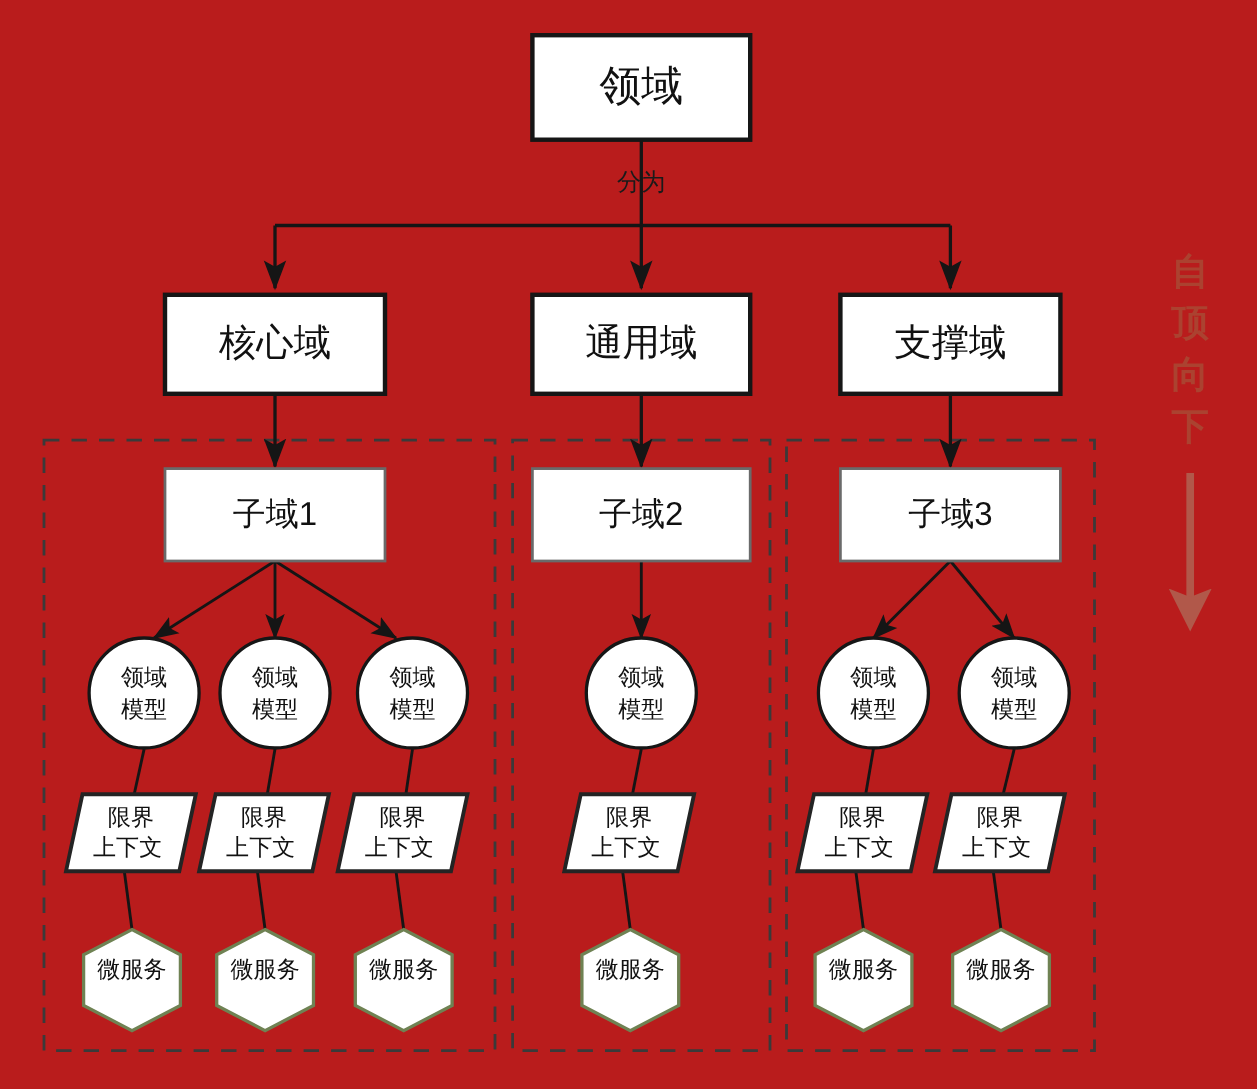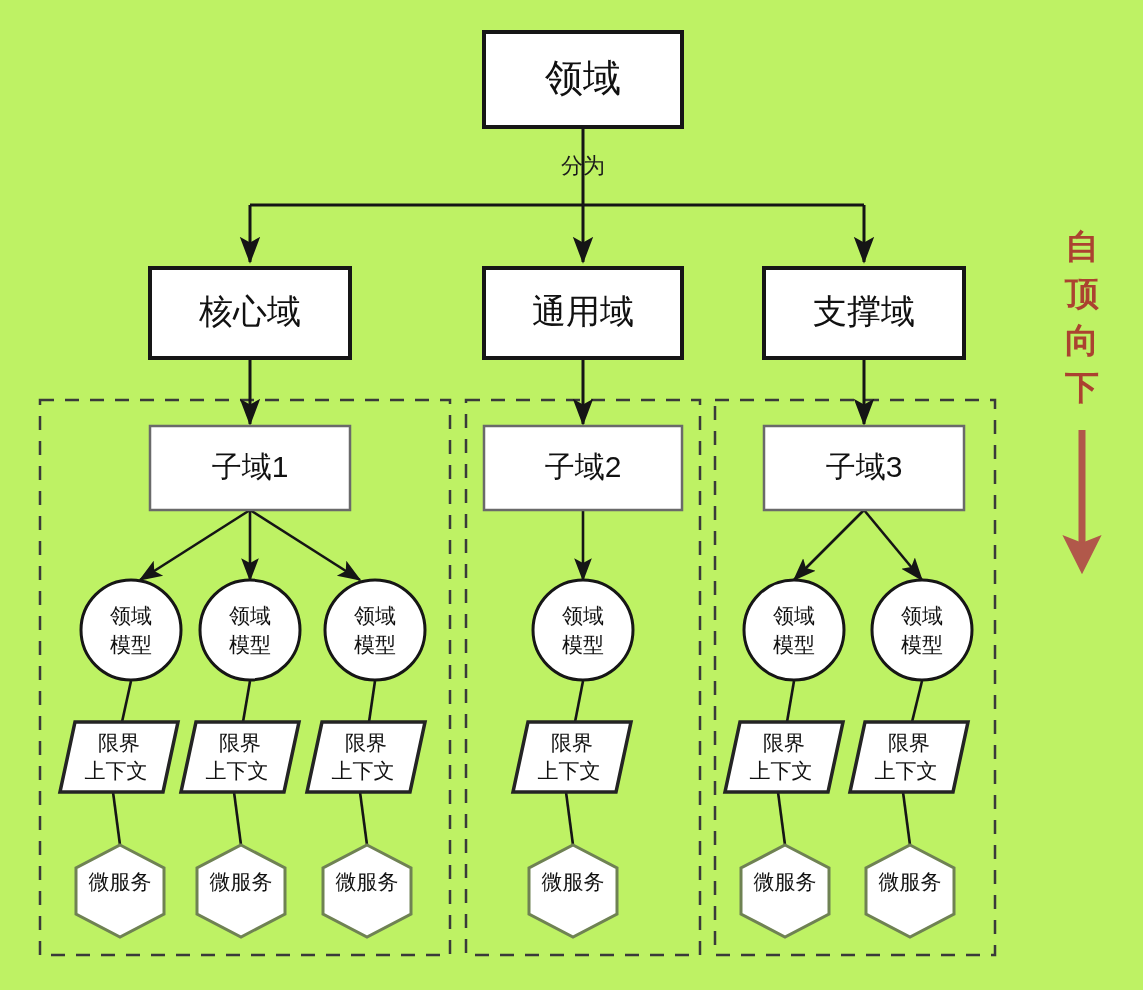--- a/index.html
+++ b/index.html
@@ -7,21 +7,21 @@
     padding: 0;
     background: #f7e8dc;
   }
   body {
     font-family: "Liberation Sans", "DejaVu Sans", sans-serif;
   }
   #stage {
     position: relative;
     width: 1143px;
     height: 990px;
-    background: #bef264;
+    background: #b91c1c;
     overflow: hidden;
   }
   #diagram-svg {
     position: absolute;
     top: 0;
     left: 0;
     width: 1143px;
     height: 990px;
   }
   .node-label {

